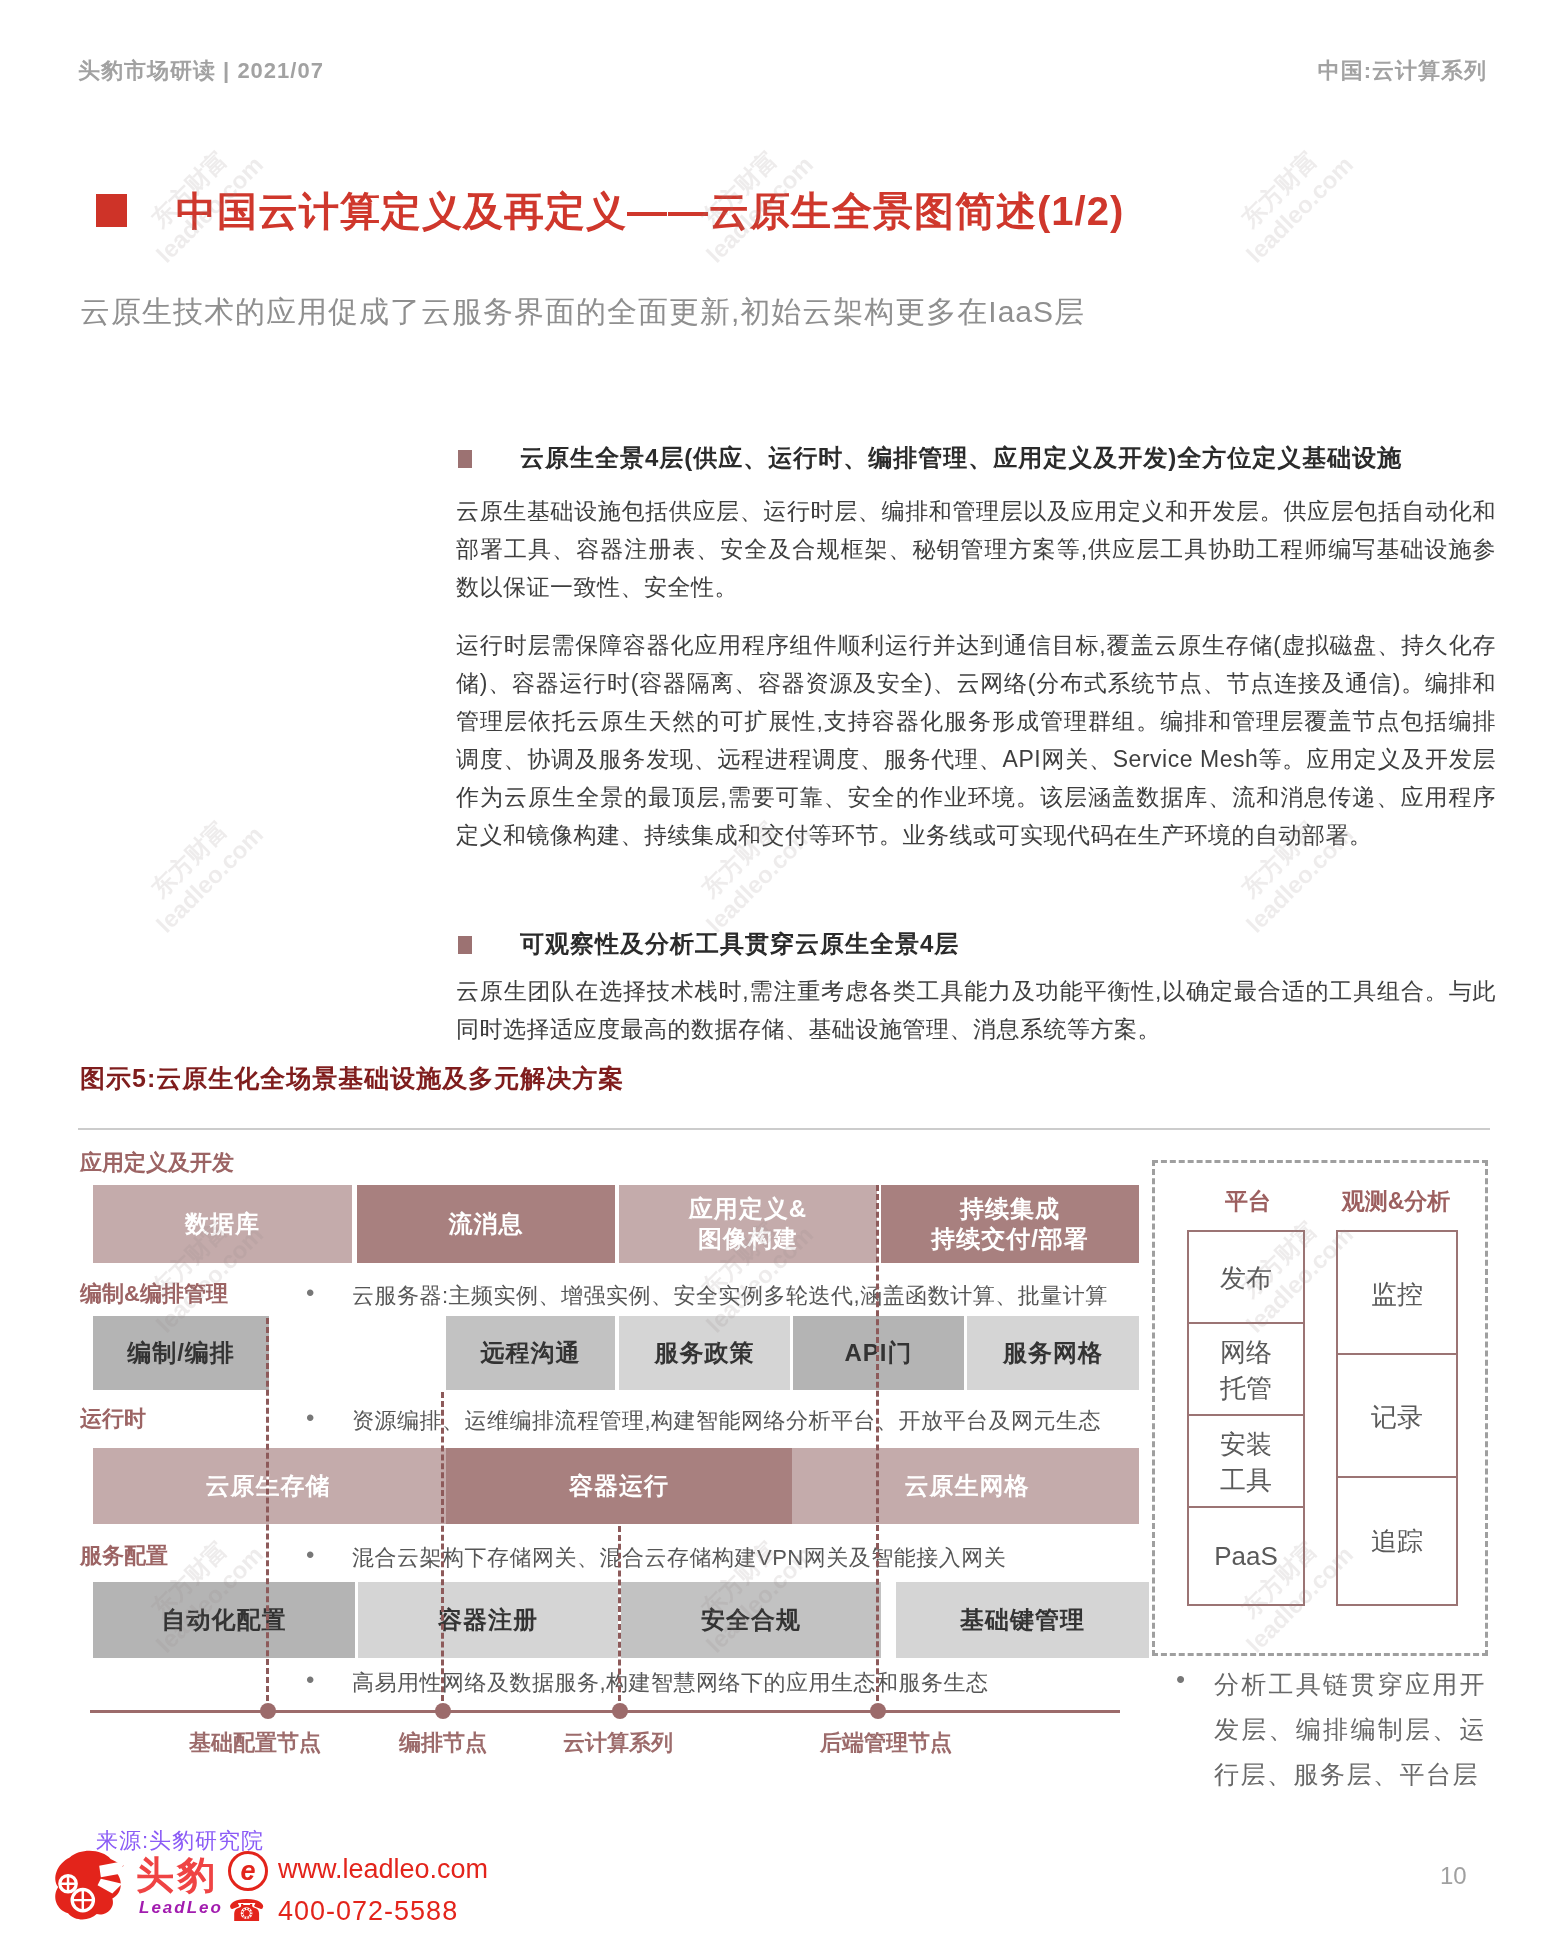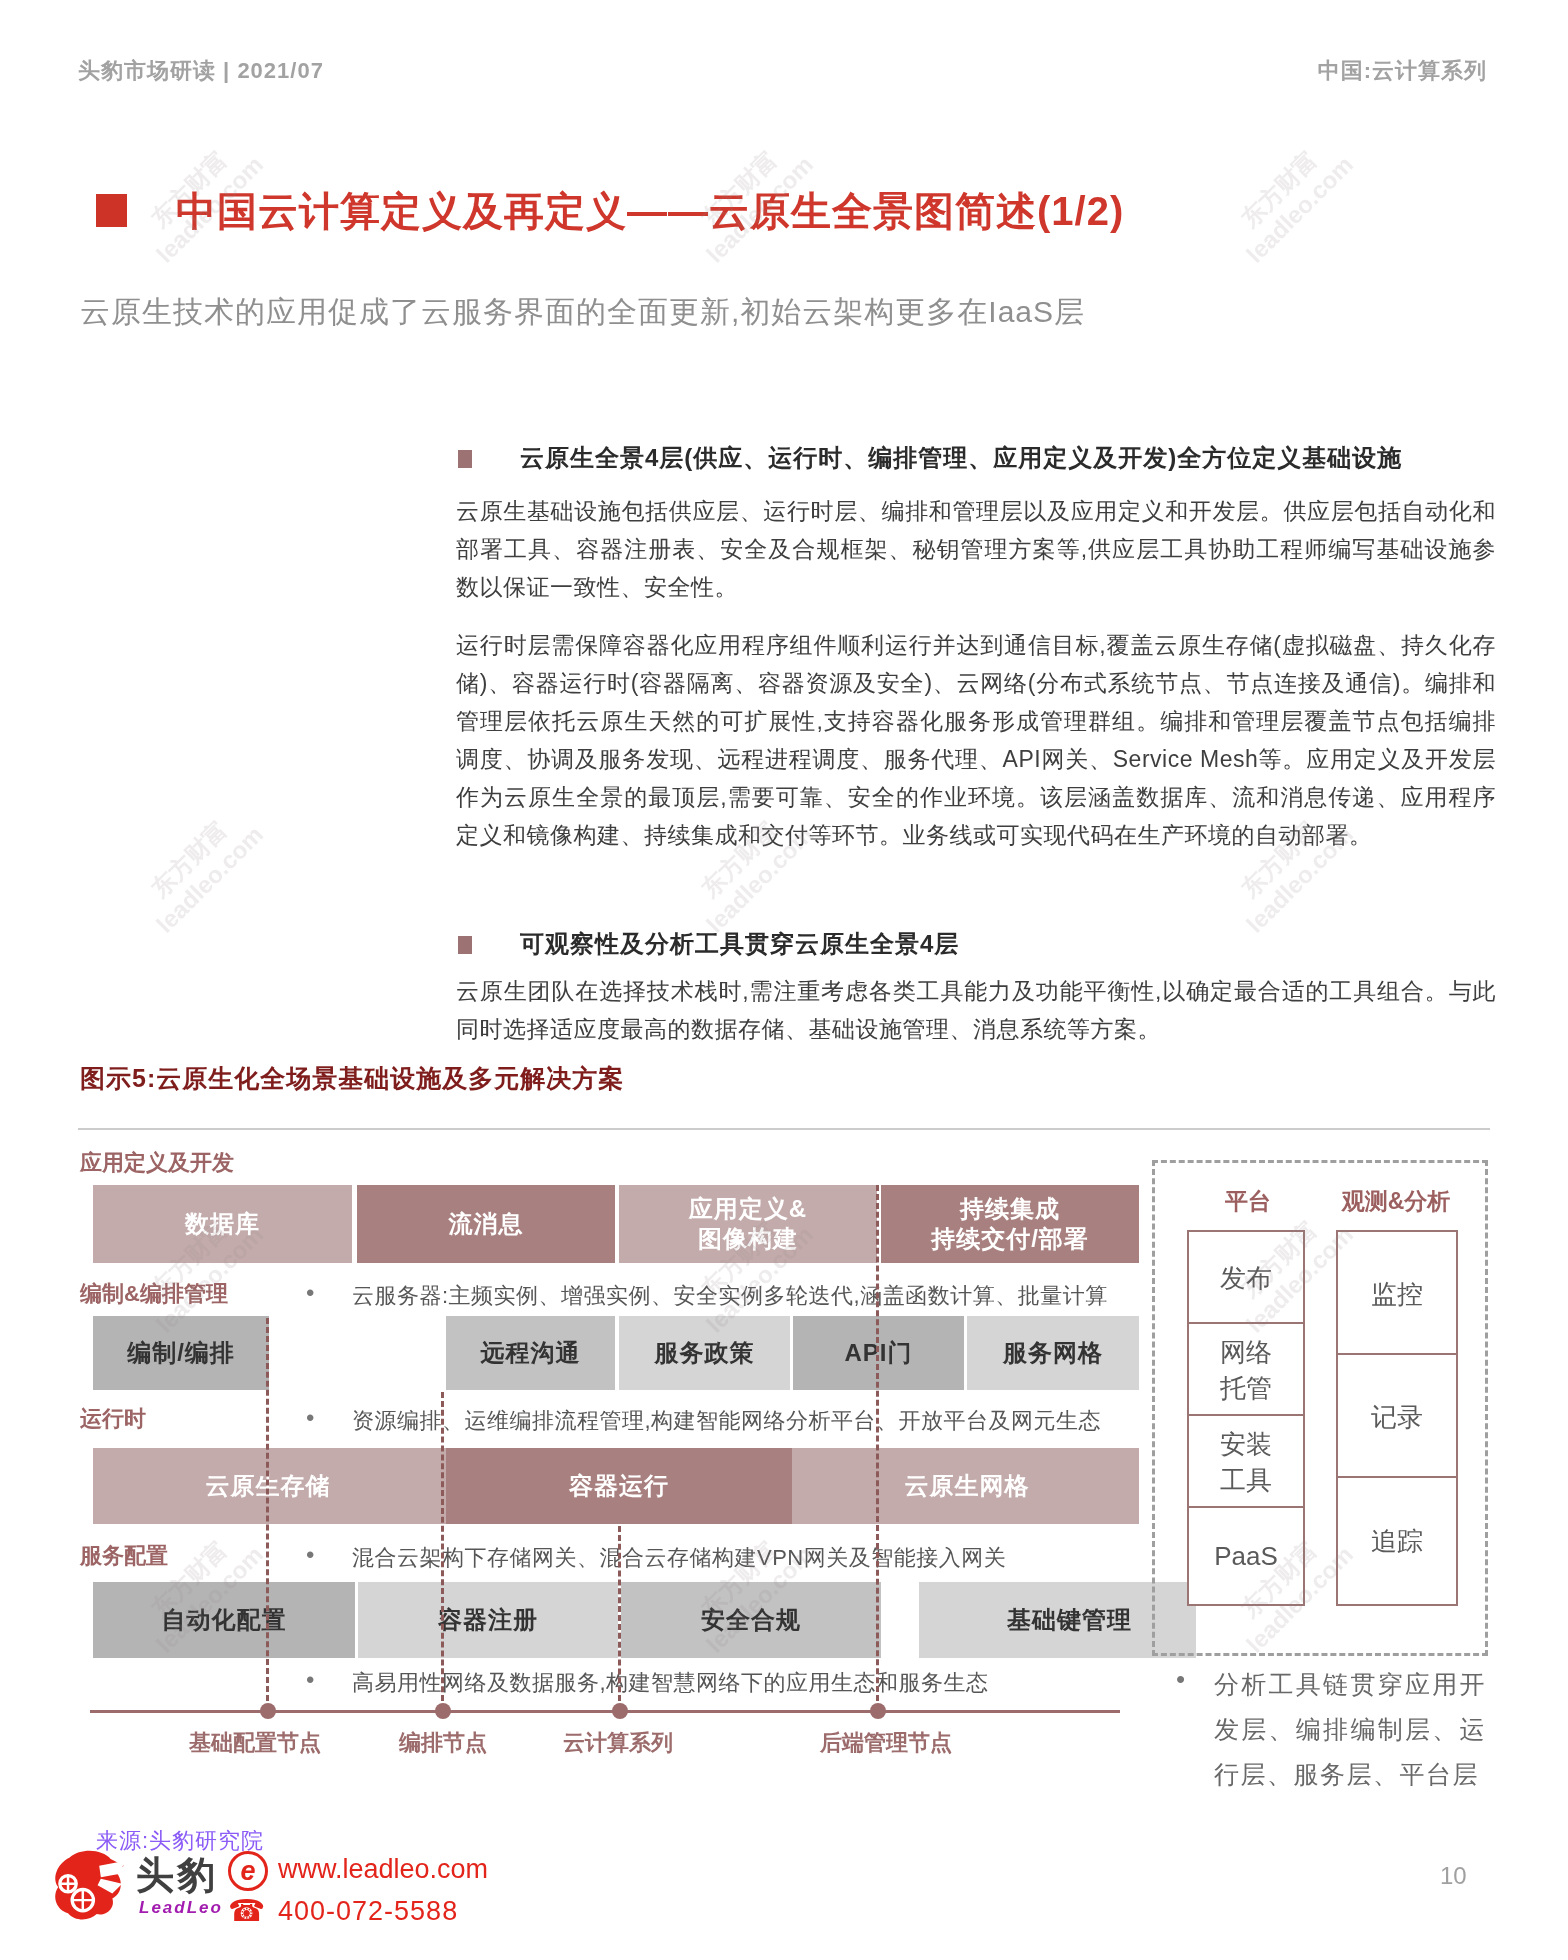--- a/index.html
+++ b/index.html
@@ -56,21 +56,21 @@
            font-size:23px;white-space:nowrap;}
   .pbox{position:absolute;border:2px solid #9b7474;background:#fff;color:#5a5a5a;font-size:26px;
         display:flex;align-items:center;justify-content:center;text-align:center;white-space:pre-line;line-height:36px;}
   #panel-note-dot{position:absolute;left:1176px;top:1664px;color:#777;font-size:26px;}
   #panel-note{position:absolute;left:1214px;top:1662px;width:272px;font-size:25px;line-height:45px;
               color:#686868;letter-spacing:1.5px;text-align:justify;}
 
   
   #source{position:absolute;left:96px;top:1818px;font-size:22px;color:#8b5cf6;letter-spacing:1px;margin-top:8px;}
   #logo{position:absolute;left:50px;top:1846px;width:82px;height:82px;}
-  #brand{position:absolute;left:136px;top:1850px;font-size:38px;font-weight:bold;color:#404040;letter-spacing:3px;}
+  #brand{position:absolute;left:136px;top:1850px;font-size:38px;font-weight:bold;color:#ef4444;letter-spacing:3px;}
   #brand-en{position:absolute;left:139px;top:1898px;font-size:17px;font-weight:bold;font-style:italic;color:#a21caf;letter-spacing:2px;}
   .e-ic{position:absolute;left:228px;top:1851px;width:34px;height:34px;border:3px solid #e3241b;border-radius:50%;
         color:#e3241b;font-weight:bold;font-style:italic;font-size:27px;display:flex;align-items:center;justify-content:center;}
   #site{position:absolute;left:278px;top:1854px;font-size:27px;color:#e3241b;}
   .ph-ic{position:absolute;left:228px;top:1893px;color:#e3241b;font-size:30px;}
   #phone{position:absolute;left:278px;top:1896px;font-size:27px;color:#e3241b;letter-spacing:1px;}
   #pagenum{position:absolute;left:1440px;top:1862px;font-size:24px;color:#a0a0a0;}
 </style>
 </head>
 <body>
@@ -172,21 +172,21 @@
   <div class="box r3 mauve-d" style="left:446px;width:346px;">容器运行</div>
   <div class="box r3 mauve-l" style="left:795px;width:344px;">云原生网格</div>
 
   <div class="layer-label" style="top:1541px;">服务配置</div>
   <div class="c-dot" style="top:1541px;">•</div>
   <div class="c-text" style="top:1543px;">混合云架构下存储网关、混合云存储构建VPN网关及智能接入网关</div>
 
   <div class="box r4 gray-d" style="left:93px;width:262px;">自动化配置</div>
   <div class="box r4 gray-l" style="left:358px;width:260px;">容器注册</div>
   <div class="box r4 gray-m" style="left:621px;width:260px;">安全合规</div>
-  <div class="box r4 gray-l" style="left:919px;width:253px;padding-left:24px;">基础键管理</div>
+  <div class="box r4 gray-l" style="left:896px;width:253px;">基础键管理</div>
 
   <div class="c-dot" style="top:1666px;">•</div>
   <div class="c-text" style="top:1668px;">高易用性网络及数据服务,构建智慧网络下的应用生态和服务生态</div>
 
   <div class="vdash" style="left:266px;top:1318px;height:392px;"></div>
   <div class="vdash" style="left:441px;top:1392px;height:318px;"></div>
   <div class="vdash" style="left:618px;top:1526px;height:184px;"></div>
   <div class="vdash" style="left:876px;top:1185px;height:525px;"></div>
 
   <div id="timeline"></div>

